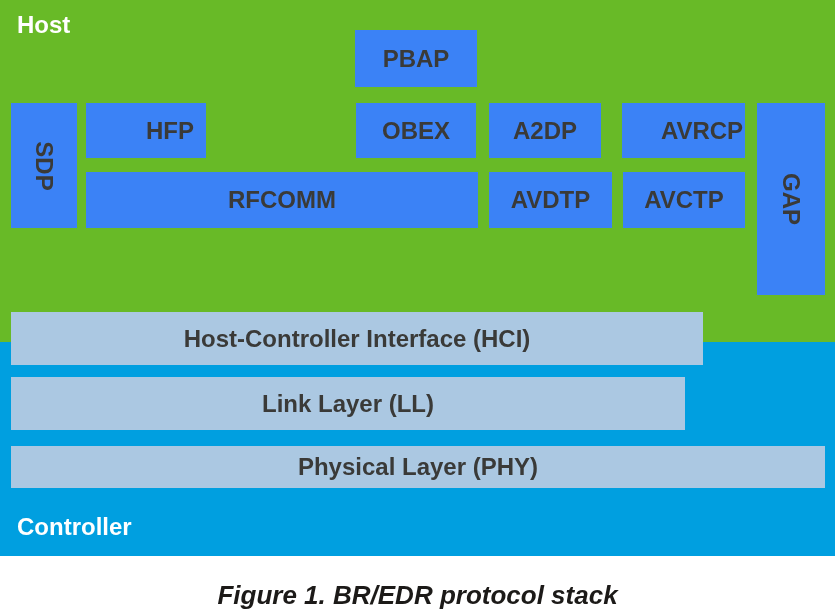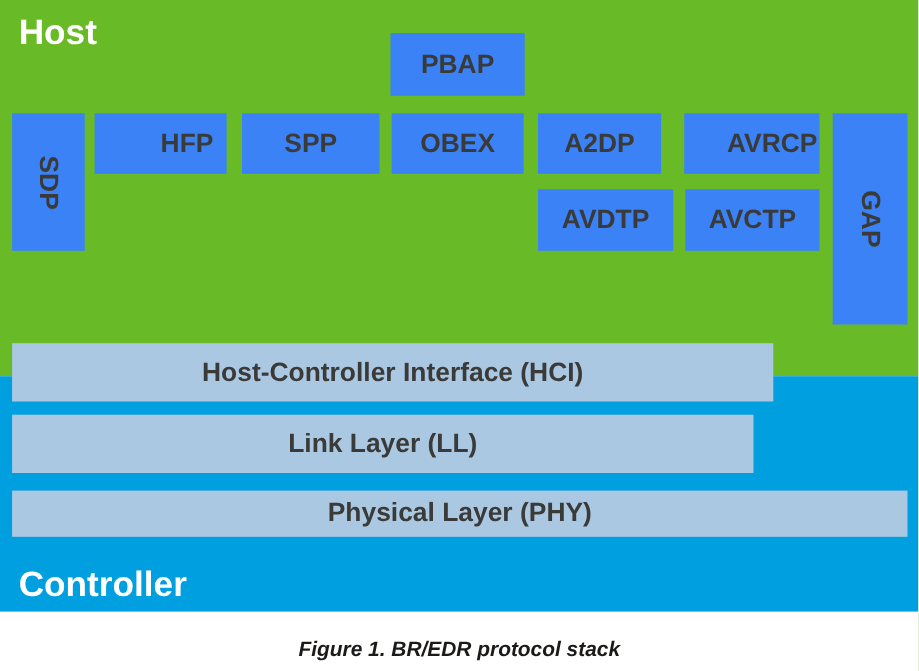--- a/index.html
+++ b/index.html
@@ -26,21 +26,21 @@
   }
   .region-controller {
     position: absolute;
     left: 0; top: 342px;
     width: 835px; height: 214px;
     background: #009fe0;
   }
   .region-label {
     position: absolute;
     color: #ffffff;
-    font-size: 32px;
+    font-size: 24px;
     font-weight: bold;
     line-height: 1;
   }
   .label-host { left: 17px; top: 13px; }
   .label-controller { left: 17px; top: 515px; }
 
   
   .box {
     position: absolute;
     display: flex;
@@ -75,21 +75,21 @@
     transform: rotate(90deg);
     white-space: nowrap;
   }
 
   
   .caption {
     position: absolute;
     left: 0; top: 580px;
     width: 835px;
     text-align: center;
-    font-size: 19px;
+    font-size: 26px;
     font-weight: bold;
     font-style: italic;
     color: #1c1a18;
   }
 </style>
 </head>
 <body>
 
 <div class="figure">
 
@@ -105,40 +105,40 @@
   </div>
 
   <div class="box green-box box-sdp">
     <span class="vlabel">SDP</span>
   </div>
 
   <div class="box green-box box-hfp">
     <span>HFP</span>
   </div>
 
-  <div class="box green-box box-spp">
-    <span>SPP</span>
-  </div>
 
   <div class="box green-box box-obex">
     <span>OBEX</span>
   </div>
 
   <div class="box green-box box-a2dp">
     <span>A2DP</span>
   </div>
 
   <div class="box green-box box-avrcp">
     <span>AVRCP</span>
   </div>
 
   <div class="box green-box box-gap">
     <span class="vlabel">GAP</span>
   </div>
 
+  <div class="box green-box box-rfcomm">
+    <span>RFCOMM</span>
+  </div>
 
   <div class="box green-box box-avdtp">
     <span>AVDTP</span>
   </div>
 
   <div class="box green-box box-avctp">
     <span>AVCTP</span>
   </div>
 
 

